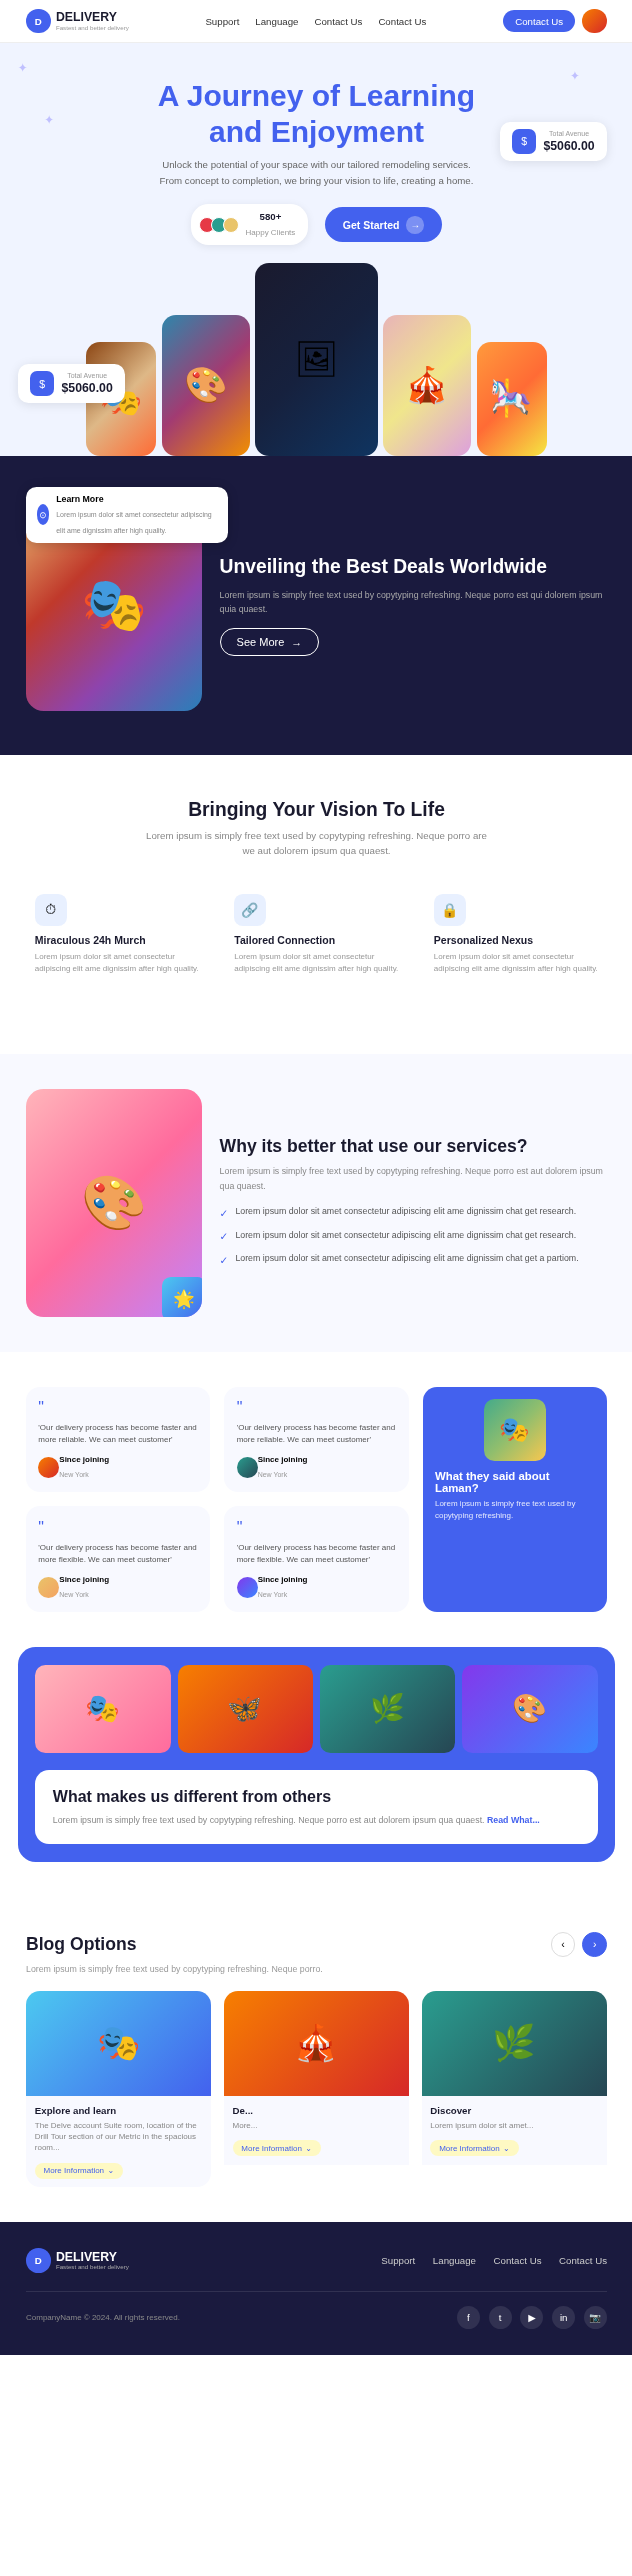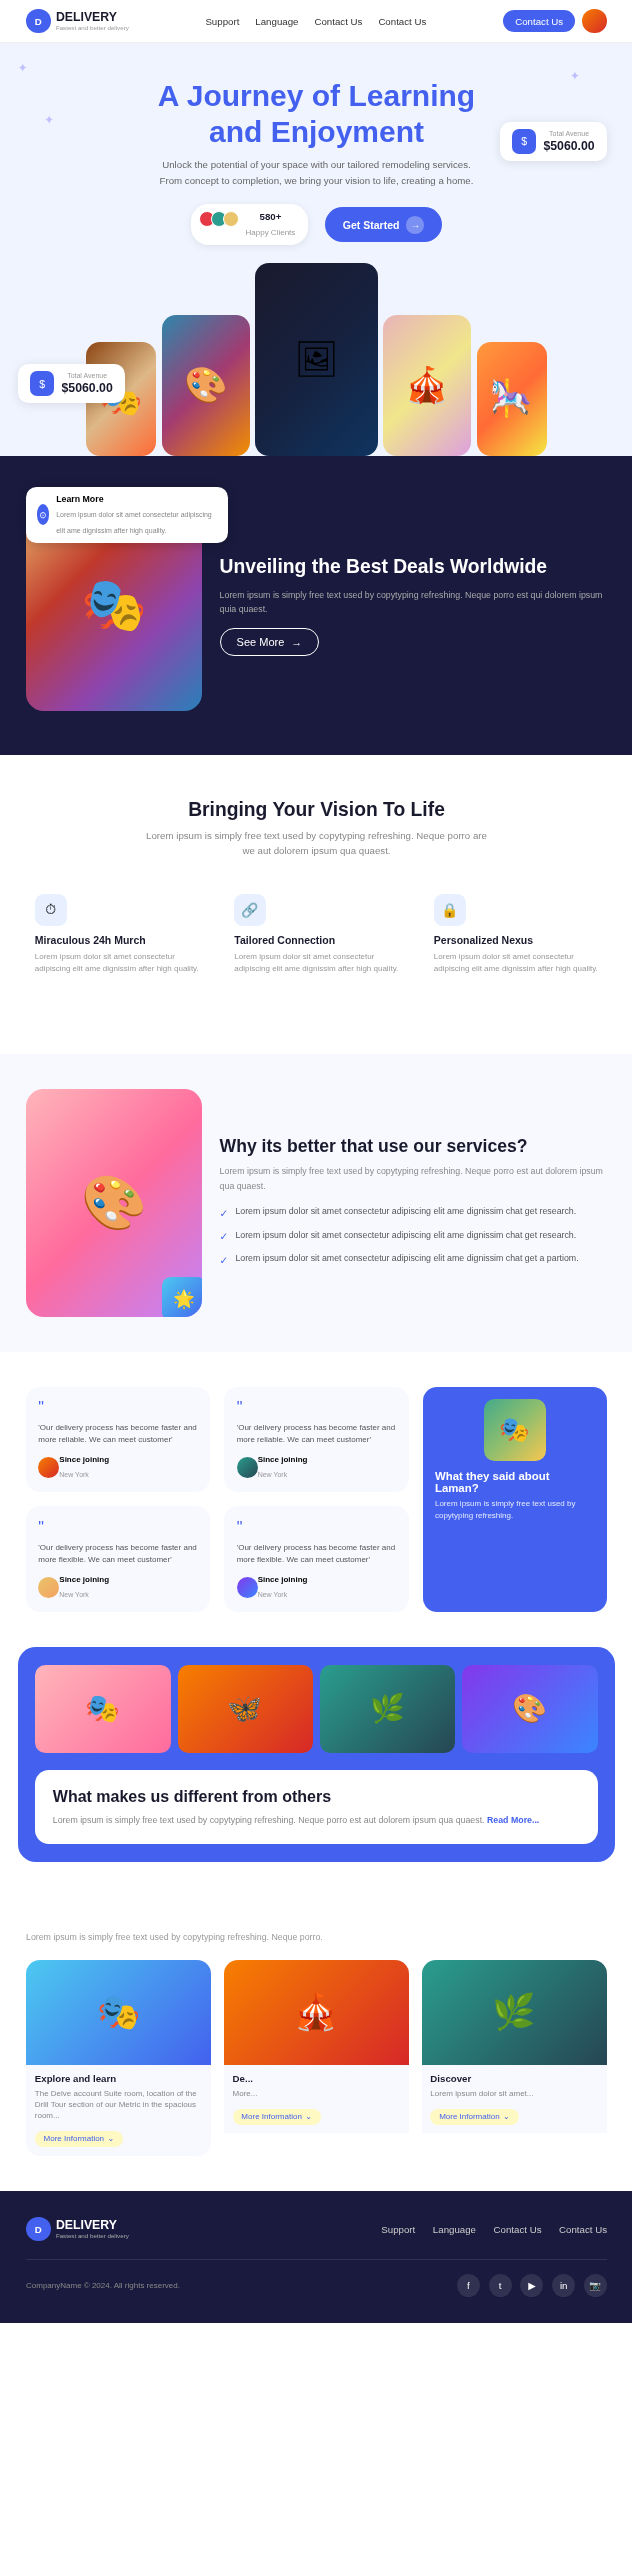--- a/index.html
+++ b/index.html
@@ -22,21 +22,21 @@
 
     
     .hero {
       background: #f0f4ff; padding: 35px 26px 0; text-align: center; position: relative; overflow: hidden;
       min-height: 369px;
     }
     .hero-title { font-size: 30px; font-weight: 900; color: #1a1a2e; line-height: 1.2; margin-bottom: 7px; }
     .hero-title span { color: #4361ee; }
     .hero-sub { font-size: 9.7px; color: #666; max-width: 316px; margin: 0 auto 16px; line-height: 1.6; }
     .hero-actions { display: flex; align-items: center; justify-content: center; gap: 17.6px; margin-bottom: 17.6px; }
-    .client-badge { background: #fff; border-radius: 17.6px; padding: 7px 12.3px; display: flex; gap: 7px; box-shadow: 0 1.8px 8.8px rgba(0,0,0,0.08); }
+    .client-badge { background: #fff; border-radius: 17.6px; padding: 7px 12.3px; display: flex; align-items: center; gap: 7px; box-shadow: 0 1.8px 8.8px rgba(0,0,0,0.08); }
     .client-avatars { display: flex; }
     .client-avatars span { width: 16px; height: 16px; border-radius: 50%; border: 1.8px solid #fff; margin-left: -4.4px; display: inline-block; }
     .ca1 { background: #e63946; }
     .ca2 { background: #2a9d8f; }
     .ca3 { background: #e9c46a; }
     .client-text strong { display: block; font-size: 9.7px; font-weight: 800; color: #1a1a2e; }
     .client-text small { font-size: 8px; color: #999; }
     .btn-get-started { background: #4361ee; color: #fff; padding: 8.8px 17.6px; border-radius: 22px; border: none; cursor: pointer; font-size: 10.5px; font-weight: 600; display: flex; align-items: center; gap: 7px; }
     .btn-arrow { width: 17.6px; height: 17.6px; background: rgba(255,255,255,0.3); border-radius: 50%; display: flex; align-items: center; justify-content: center; font-size: 9.7px; }
 
@@ -390,27 +390,34 @@
   <div class="gallery-bg">
     <div class="gallery-grid">
       <div class="gallery-item gi1">🎭</div>
       <div class="gallery-item gi2">🦋</div>
       <div class="gallery-item gi3">🌿</div>
       <div class="gallery-item gi4">🎨</div>
     </div>
     <div class="gallery-text">
       <h2>What makes us different from others</h2>
       <p>
-        Lorem ipsum is simply free text used by copytyping refreshing. Neque porro est aut dolorem ipsum qua quaest. <a href="#" class="read-more">Read More...</a>
+        Lorem ipsum is simply free text used by copytyping refreshing. Neque porro est aut dolorem ipsum qua quaest. <a href="#" class="read-more">Read What...</a>
       </p>
     </div>
   </div>
 </section>
 
 <section class="blog-section">
+  <div class="blog-header">
+    <h2>Blog Options</h2>
+    <div class="blog-nav">
+      <button class="blog-nav-btn">‹</button>
+      <button class="blog-nav-btn active">›</button>
+    </div>
+  </div>
   <p class="blog-sub">Lorem ipsum is simply free text used by copytyping refreshing. Neque porro.</p>
   <div class="blog-cards">
 
     <div class="blog-card">
       <div class="blog-thumb bt1">🎭</div>
       <div class="blog-content">
         <h4>Explore and learn</h4>
         <p>The Delve account Suite room, location of the Drill Tour section of our Metric in the spacious room...</p>
         <button class="btn-more-info">
           <span>More Information</span>

